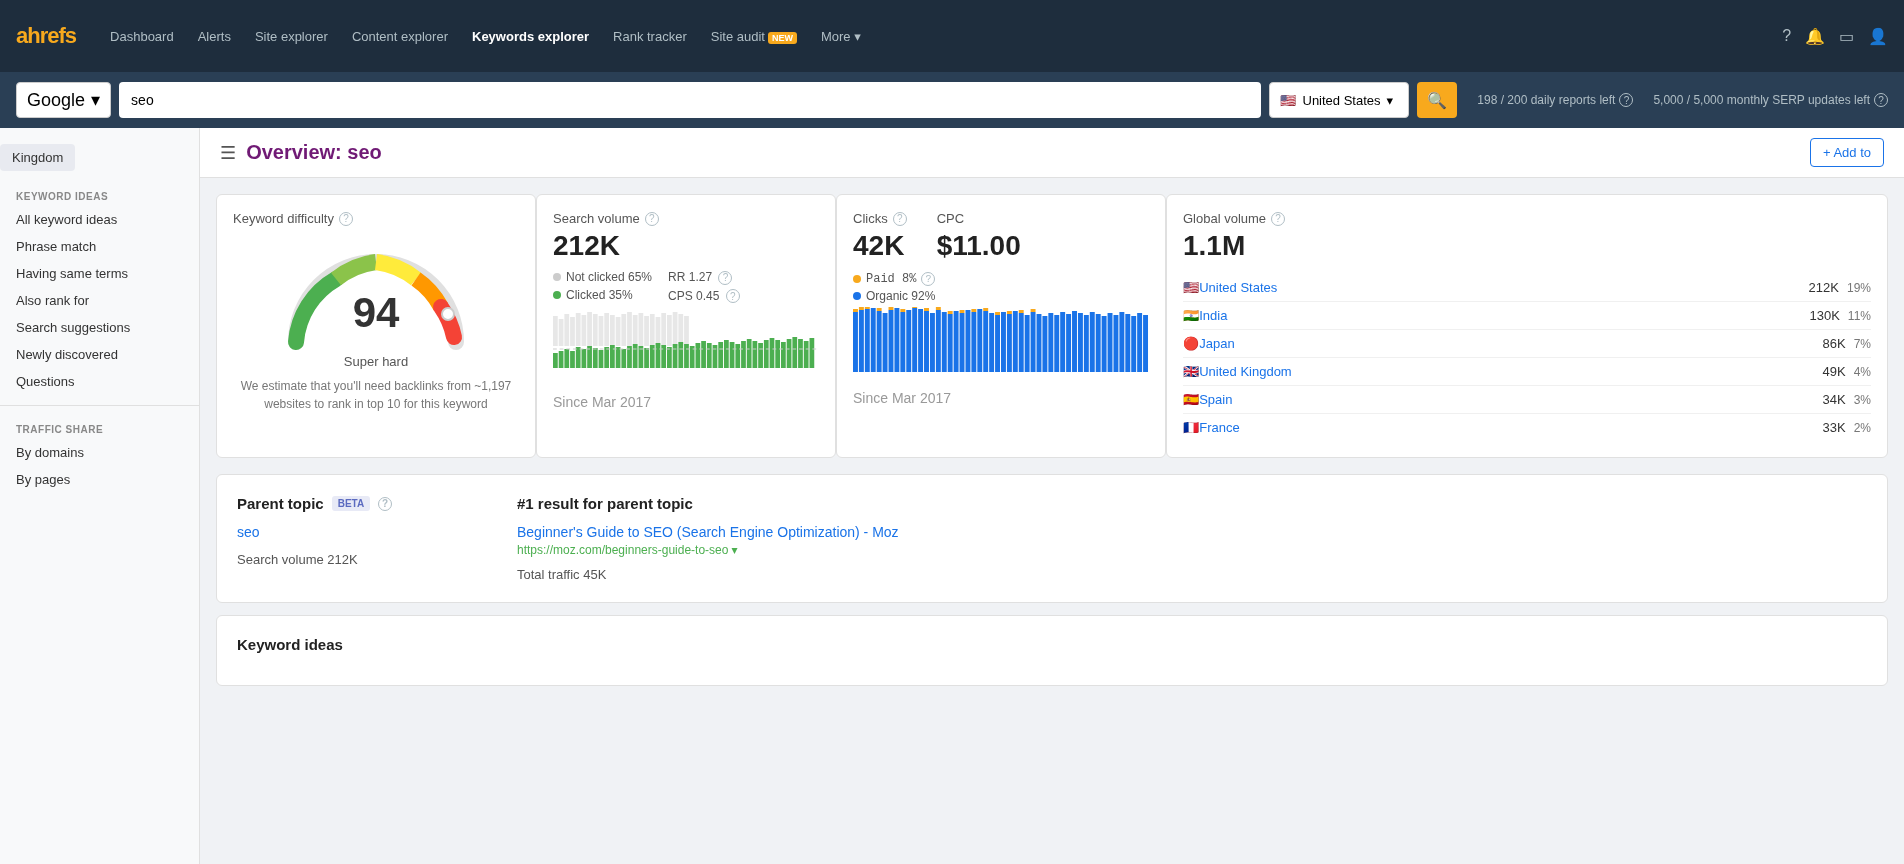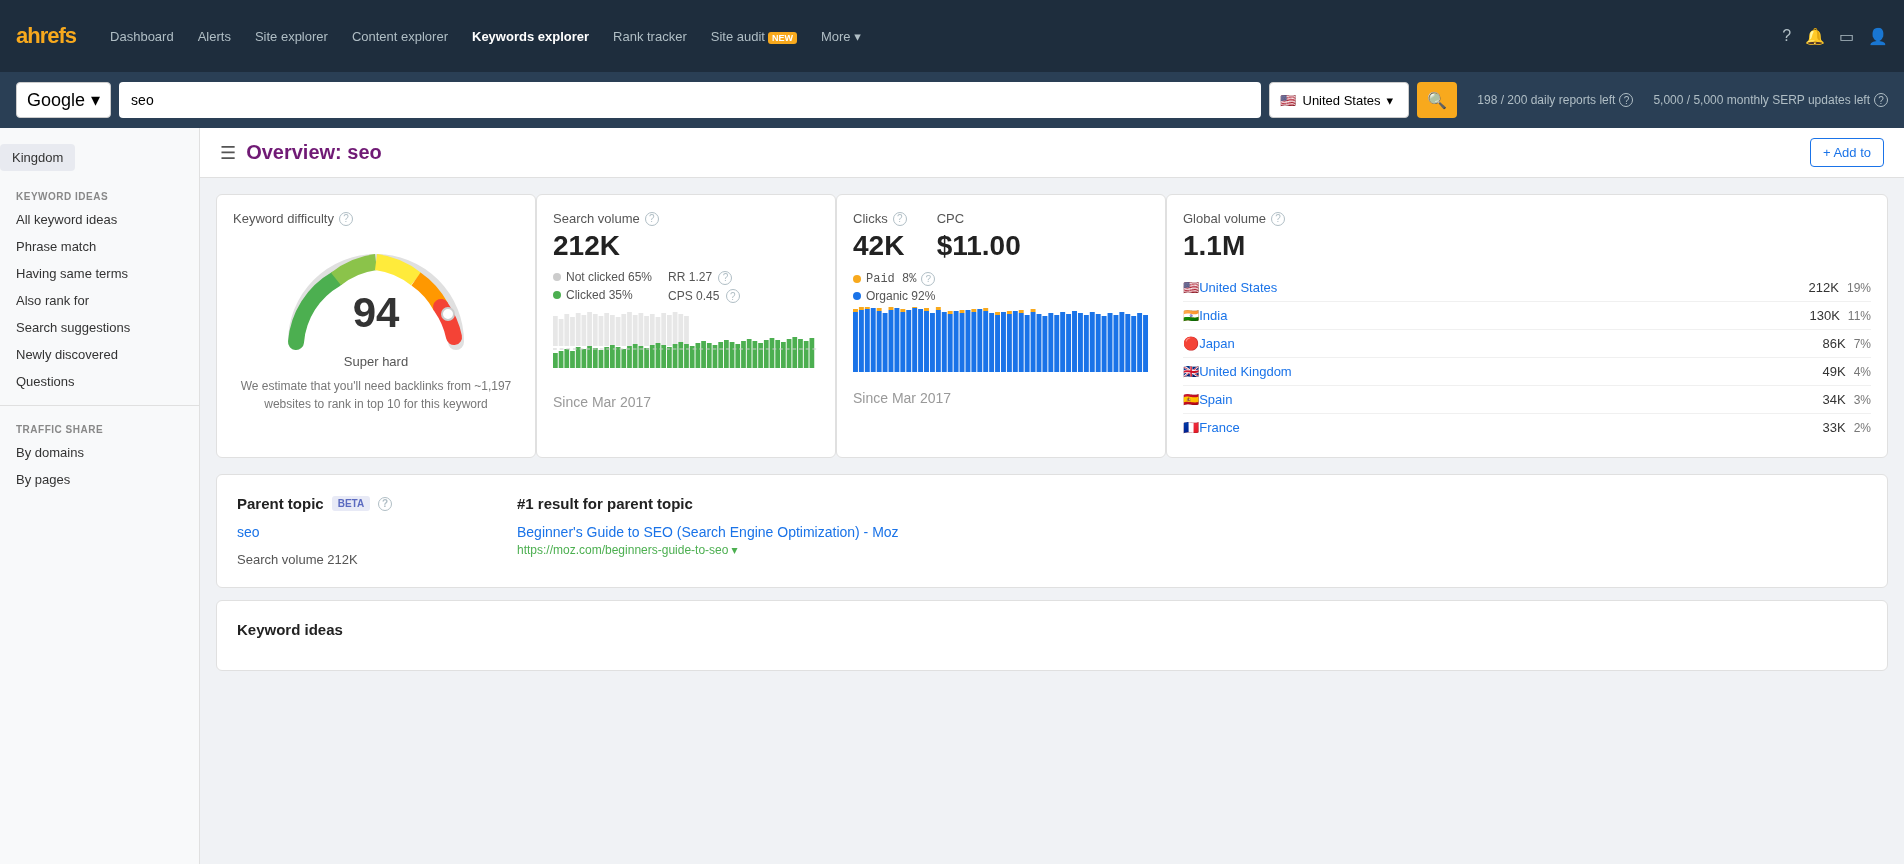--- a/index.html
+++ b/index.html
@@ -482,20 +482,21 @@
           <div class="section-title">#1 result for parent topic</div>
           <div>
             <a class="result-title">Beginner's Guide to SEO (Search Engine Optimization) - Moz</a>
           </div>
           <div style="margin-top:3px;">
             <a class="result-url">
               <span>https://moz.com/beginners-guide-to-seo</span>
               <span>▾</span>
             </a>
           </div>
+          <div style="margin-top:10px; font-size:13px; color:#555;">Total traffic 45K</div>
         </div>
       </div>
     </div>
 
     <div class="ki-section">
       <div class="section-title">Keyword ideas</div>
     </div>
 
   </div>
 </div>

